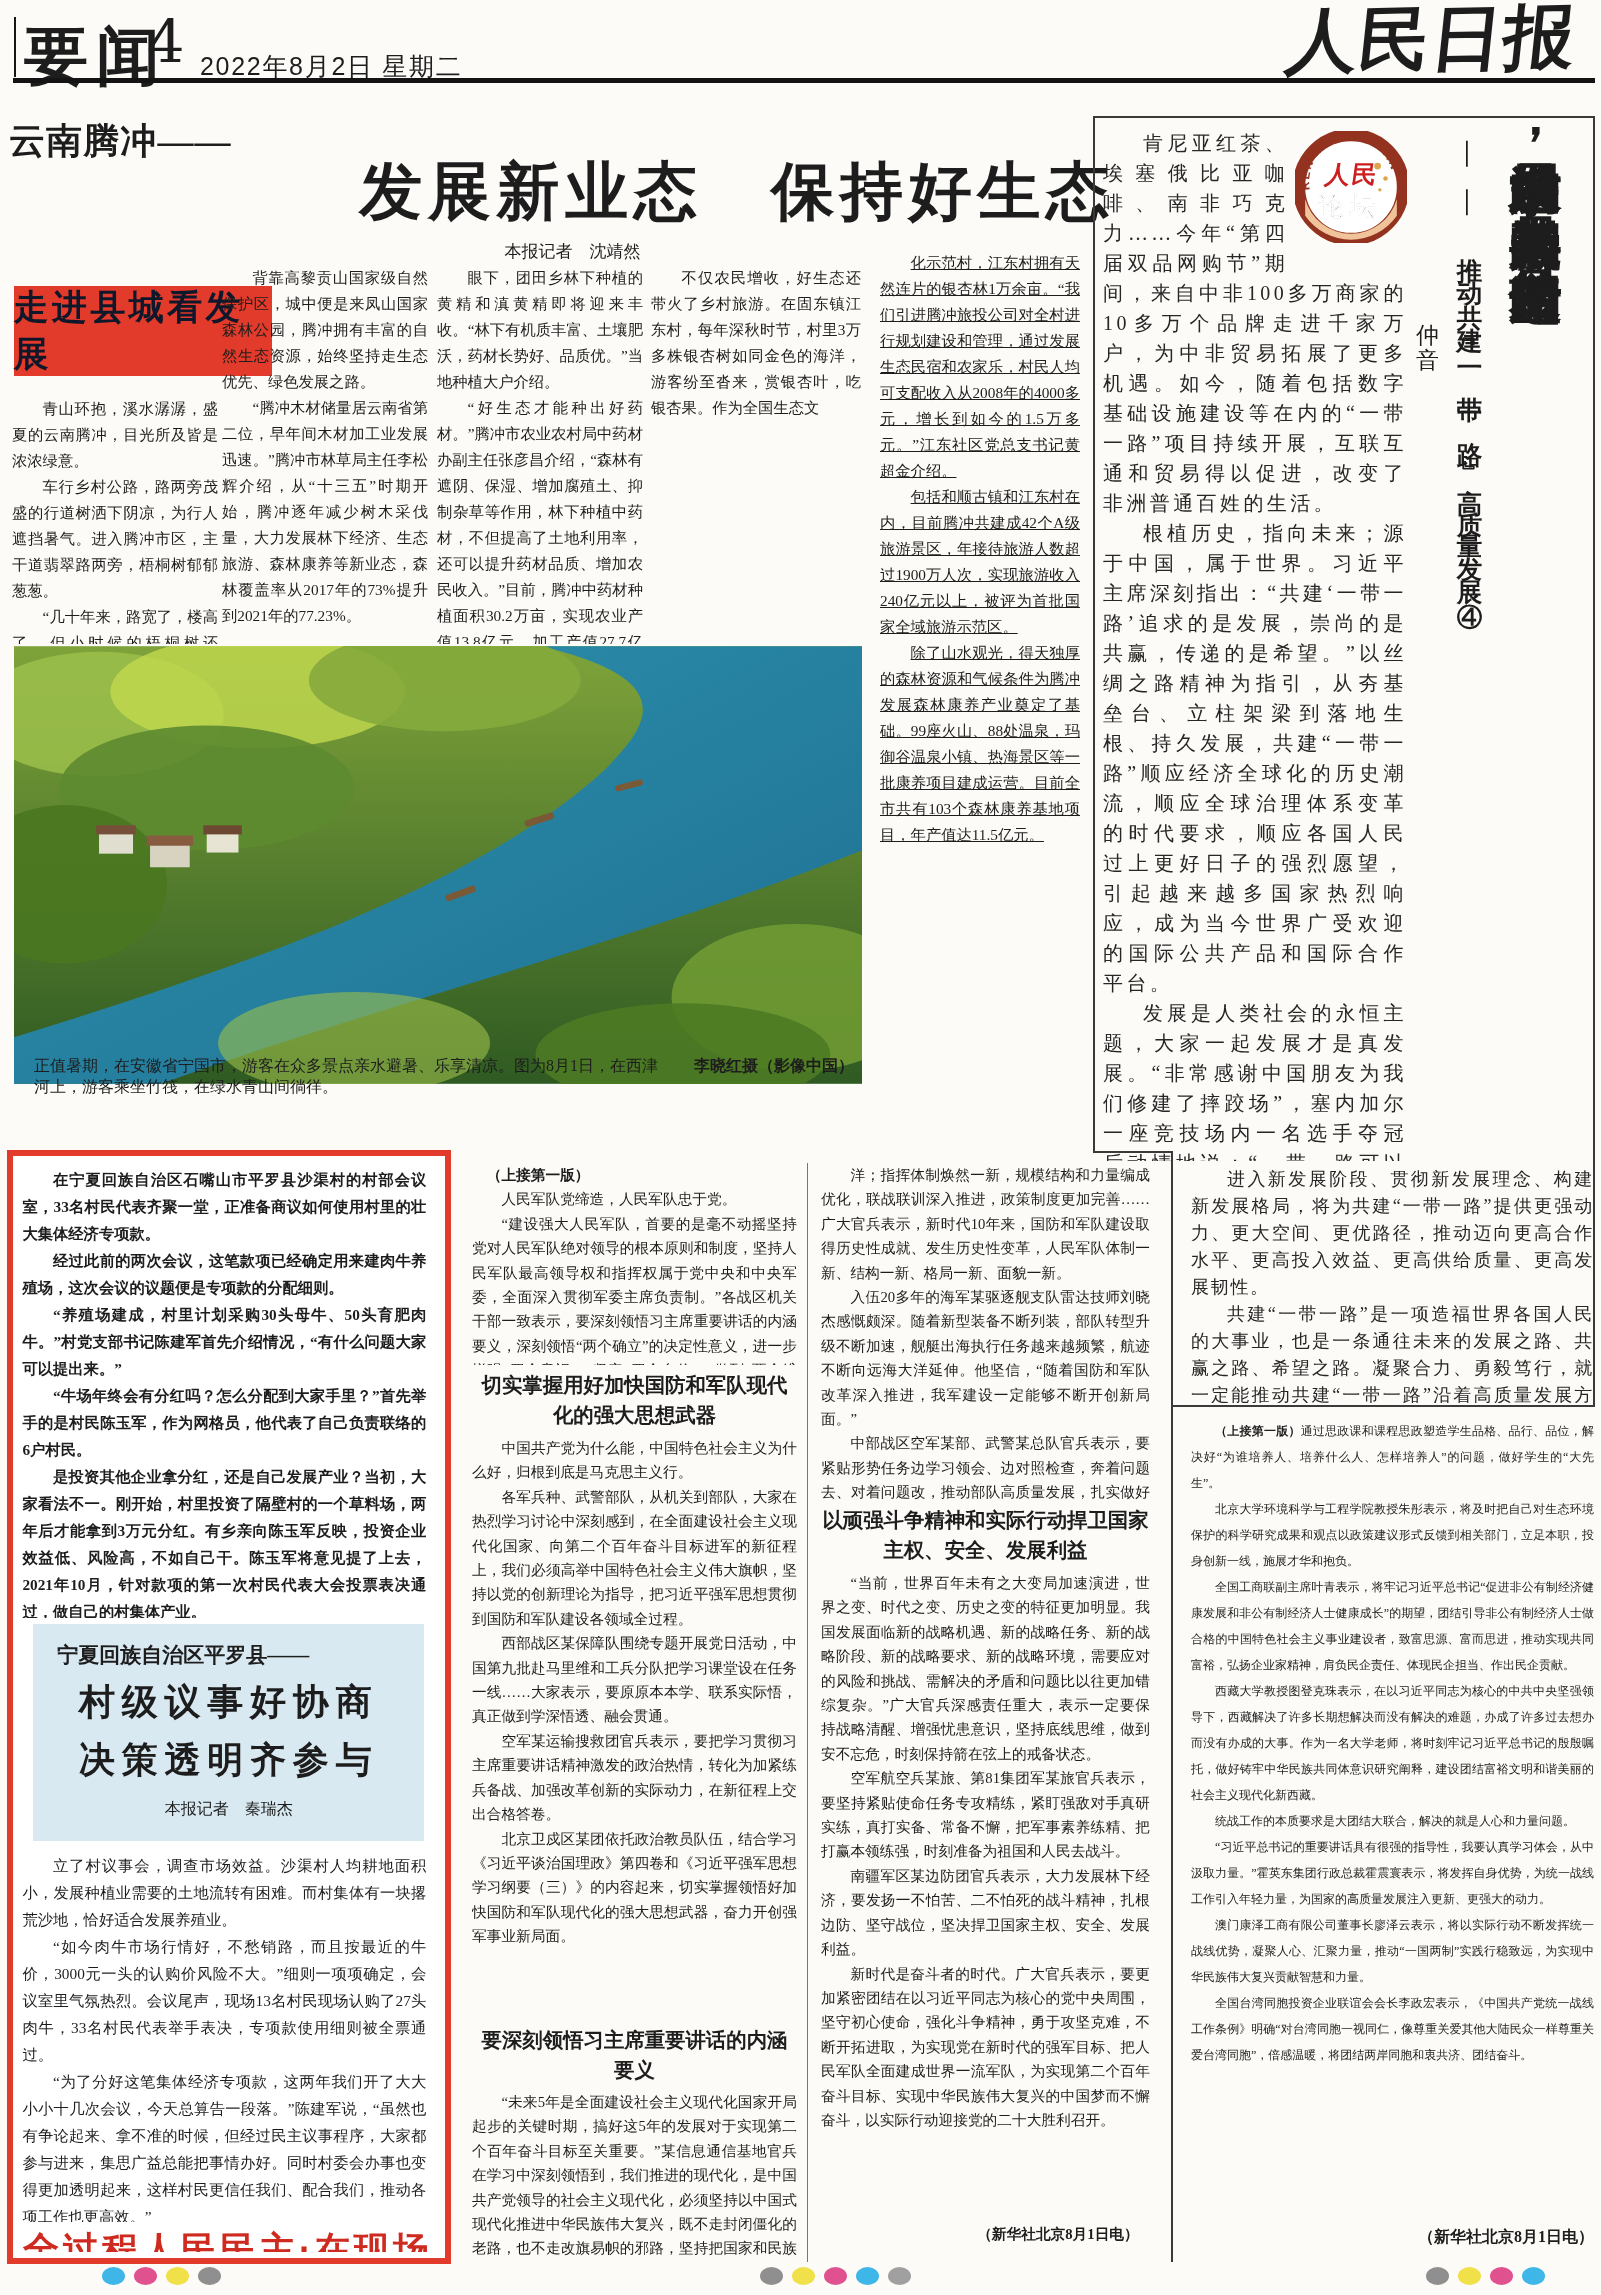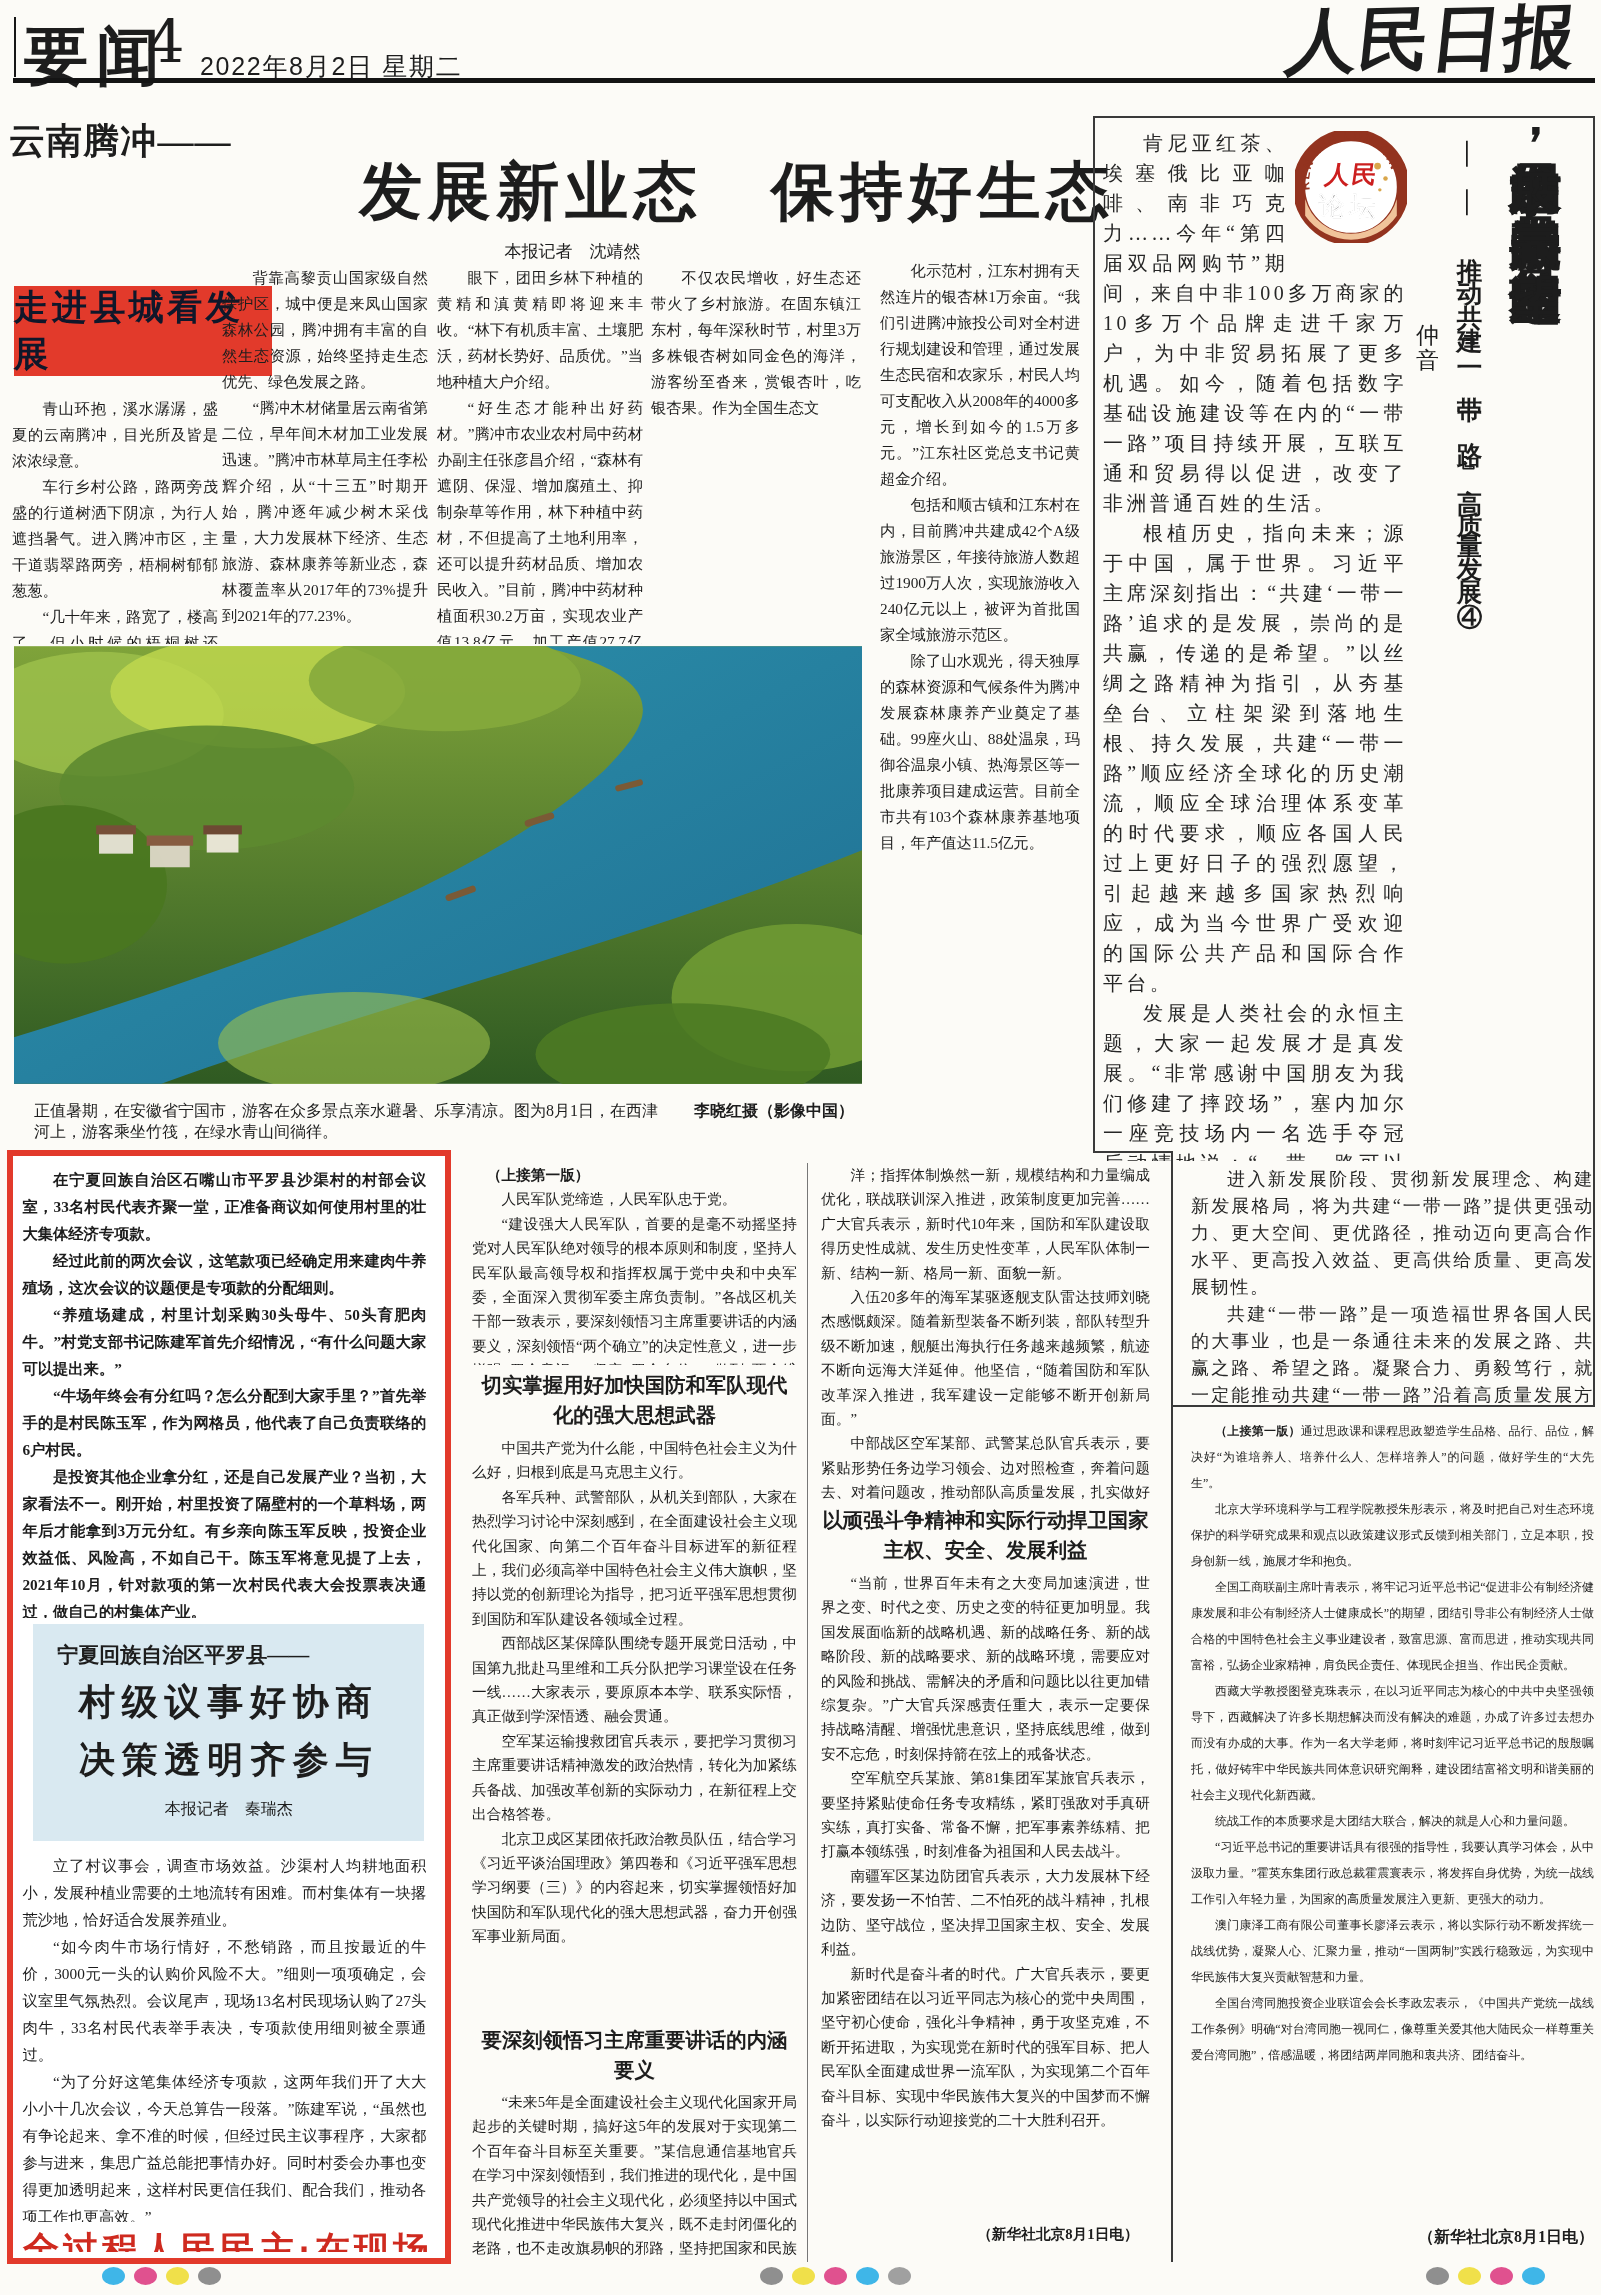--- a/index.html
+++ b/index.html
@@ -21,24 +21,24 @@
   .lead-headline{left:204px;top:149px;width:1066px;text-align:center;font-size:63px;font-weight:900;
                  font-family:"Liberation Sans",sans-serif;letter-spacing:5.7px;}
   .lead-byline{left:204px;top:240px;width:737px;text-align:center;font-size:17px;}
   .series-label{left:13.6px;top:286px;width:258px;height:90px;background:#e23a2b;display:flex;align-items:center;justify-content:center;}
   .series-label span{color:#0f172a;font-size:35px;font-weight:bold;letter-spacing:3.4px;font-family:Liberation Mono, monospace;}
   .newscol{font-size:15.3px;line-height:26px;overflow:hidden;text-align:justify;}
   .col1{left:12px;top:396px;width:206px;height:248px;}
   .col2{left:222px;top:265px;width:206px;height:379px;}
   .col3{left:437px;top:265px;width:206px;height:379px;}
   .col4{left:651px;top:265px;width:210px;height:379px;}
-  .col5{left:880px;top:258px;width:200px;height:819px;}
+  .col5{left:880px;top:250px;width:200px;height:819px;text-decoration:underline;}
   
   .photo{left:14px;top:646px;width:848px;height:438px;}
-  .caption-row{left:34px;top:1101px;width:820px;display:flex;gap:23px;font-size:16px;}
+  .caption-row{left:34px;top:1056px;width:820px;display:flex;gap:23px;font-size:16px;}
   .caption-row .cap{flex:1;}
   .caption-row .credit{white-space:nowrap;font-weight:bold;}
   
   .vrule,.hrule{background:#3a3a3a;}
   .r-top{left:1093px;top:116px;width:501px;height:1.7px;}
   .r-left{left:1093px;top:116px;width:1.7px;height:1037px;}
   .r-step{left:1093px;top:1151px;width:80px;height:1.7px;}
   .r-mid{left:1171px;top:1151px;width:1.7px;height:1111px;}
   .r-right{left:1593px;top:116px;width:1.7px;height:1291px;}
   .r-bottom{left:1171px;top:1405px;width:423px;height:1.7px;}

